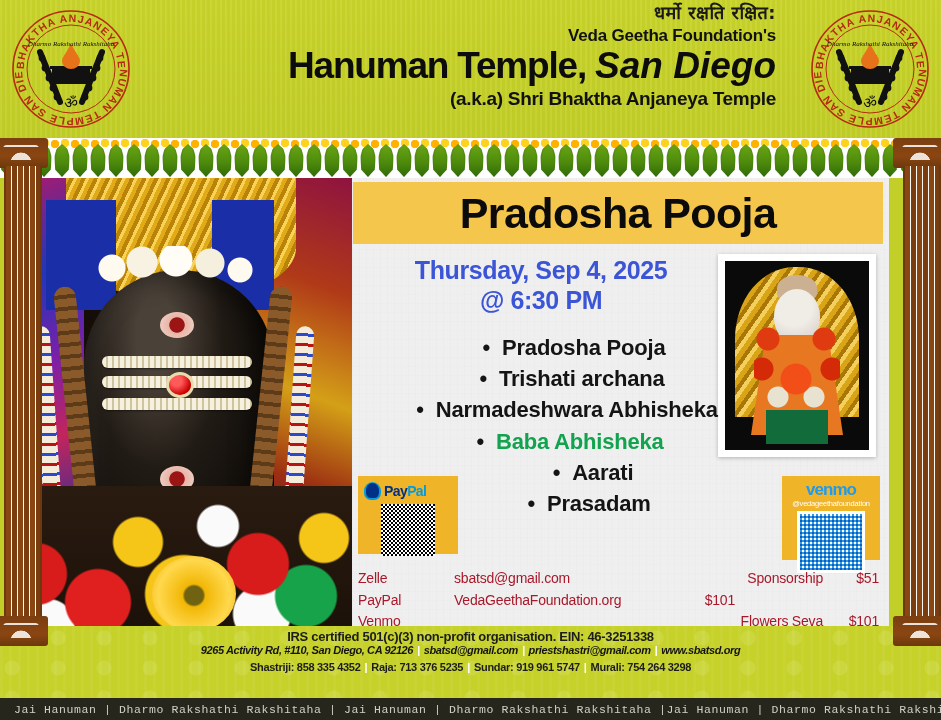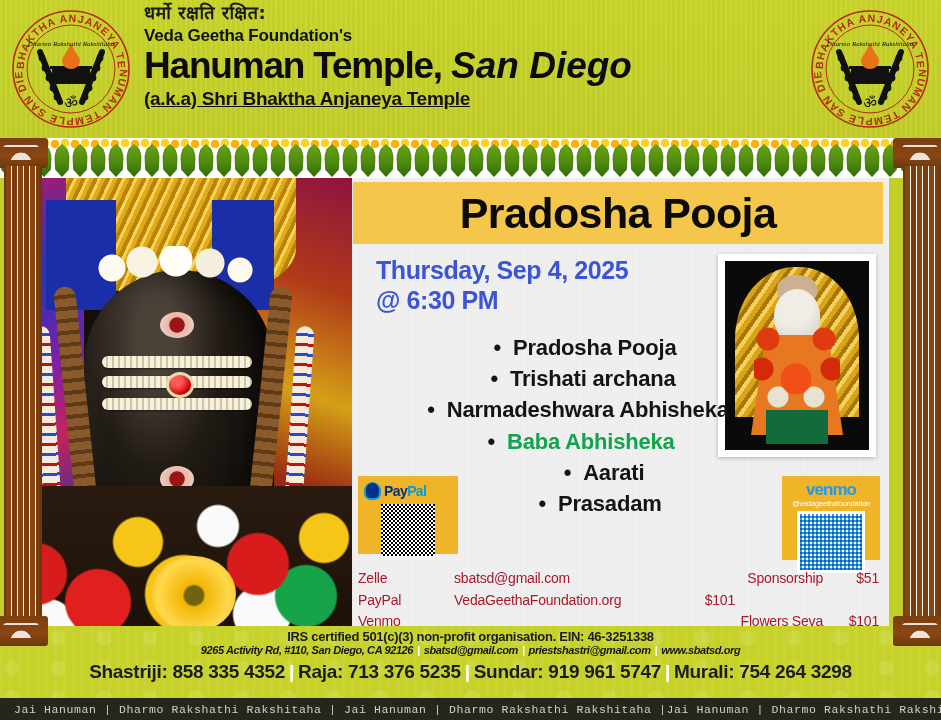--- a/index.html
+++ b/index.html
@@ -11,38 +11,38 @@
 
   
   .header{
     position:absolute;left:0;top:0;width:941px;height:140px;
     background:
       repeating-linear-gradient(90deg, rgba(255,255,255,.05) 0 2px, rgba(0,0,0,.02) 2px 5px),
       linear-gradient(180deg,#c9d42b 0%,#c2ce27 100%);
     overflow:hidden;
   }
   .hdr-text{
-    position:absolute;left:144px;top:4px;width:640px;text-align:left;
+    position:absolute;left:136px;top:4px;width:640px;text-align:right;
     line-height:1.05;
   }
   .sanskrit{
     font-family:"DejaVu Sans",sans-serif;font-size:18px;color:#1a1a1a;
     letter-spacing:.5px;font-weight:600;
   }
   .vgf{
     font-family:"Liberation Sans",sans-serif;font-size:17px;color:#111;
     font-weight:700;margin-top:4px;letter-spacing:-.2px;
   }
   .htitle{
     font-size:37px;font-weight:900;color:#0c0c0c;margin-top:2px;
     letter-spacing:-1.2px;white-space:nowrap;
   }
   .htitle .sd{font-style:italic;font-weight:800;letter-spacing:0px;margin-top:36px;}
   .aka{
-    font-size:19px;font-weight:700;color:#111;margin-top:3px;letter-spacing:-.3px;text-decoration:underline;
+    font-size:19px;font-weight:700;color:#111;margin-top:3px;letter-spacing:-.3px;
   }
 
   
   .logo{position:absolute;top:6px;width:126px;height:126px;}
   .logo.left{left:8px;}
   .logo.right{right:8px;}
 
   
   .toran{
     position:absolute;left:0;top:138px;width:941px;height:40px;
@@ -186,21 +186,21 @@
       #efefef;
   }
   .title-banner{
     position:absolute;left:1px;top:6px;width:530px;height:62px;
     background:#f5c64c;display:flex;align-items:center;justify-content:center;
   }
   .title-banner span{
     font-size:43px;font-weight:900;color:#0b0b0b;letter-spacing:-.6px;
   }
   .datetime{
-    position:absolute;left:24px;top:80px;width:330px;text-align:left;
+    position:absolute;left:24px;top:80px;width:330px;text-align:center;
     color:#3b55d6;font-size:25px;font-weight:700;line-height:1.18;letter-spacing:-.4px;
   }
   .baba-photo{
     position:absolute;left:366px;top:78px;width:158px;height:203px;
     background:#fff;padding:7px;box-sizing:border-box;
     box-shadow:0 1px 4px rgba(0,0,0,.25);
   }
   .baba-inner{
     position:relative;width:100%;height:100%;overflow:hidden;background:#0a0a0a;
   }
@@ -234,21 +234,21 @@
       radial-gradient(circle at 42px 52px,#f24f18 0 15px,transparent 16px),
       radial-gradient(circle at 24px 70px,#e8e2d0 0 10px,transparent 11px),
       radial-gradient(circle at 60px 70px,#e8e2d0 0 10px,transparent 11px);
   }
   .baba-green{
     position:absolute;left:50%;bottom:6px;transform:translateX(-50%);
     width:62px;height:34px;background:#116b3a;
   }
 
   .items{
-    position:absolute;left:11px;top:156px;width:430px;text-align:center;
+    position:absolute;left:0;top:156px;width:430px;text-align:center;
   }
   .item{
     font-size:22px;font-weight:700;color:#141414;line-height:1.42;
     letter-spacing:-.2px;
   }
   .item .b{display:inline-block;margin-right:12px;}
   .item.i1{padding-left:14px;}
   .item.i3{padding-left:10px;}
   .item.i4{padding-left:6px;}
   .item.i5{padding-left:52px;}
@@ -303,21 +303,21 @@
     position:absolute;left:0;bottom:22px;width:941px;height:72px;z-index:7;
     background:
       repeating-linear-gradient(90deg,rgba(255,255,255,.05) 0 3px,transparent 3px 9px),
       radial-gradient(circle at 12px 12px, rgba(255,255,255,.10) 0 7px, transparent 8px),
       #c6d229;
     background-size:auto, 46px 30px, auto;
     text-align:center;padding-top:3px;box-sizing:border-box;
   }
   .f1{font-size:13px;font-weight:700;color:#1c1c1c;letter-spacing:-.3px;}
   .f2{font-size:11px;font-weight:700;color:#141414;margin-top:0;letter-spacing:-.4px;font-style:italic;}
-  .f3{font-size:19px;font-weight:700;color:#1c1c1c;margin-top:5px;letter-spacing:-.3px;}
+  .f3{font-size:11px;font-weight:700;color:#1c1c1c;margin-top:5px;letter-spacing:-.3px;}
   .sep{color:#fff;padding:0 4px;font-weight:700;}
   .ticker{
     position:absolute;left:0;bottom:0;width:941px;height:22px;z-index:8;
     background:#26261c;color:#cfd0c6;font-family:"Liberation Mono",monospace;
     font-size:11.5px;letter-spacing:.6px;display:flex;align-items:center;
     overflow:hidden;white-space:nowrap;padding-left:14px;box-sizing:border-box;
   }
 </style>
 </head>
 <body>

